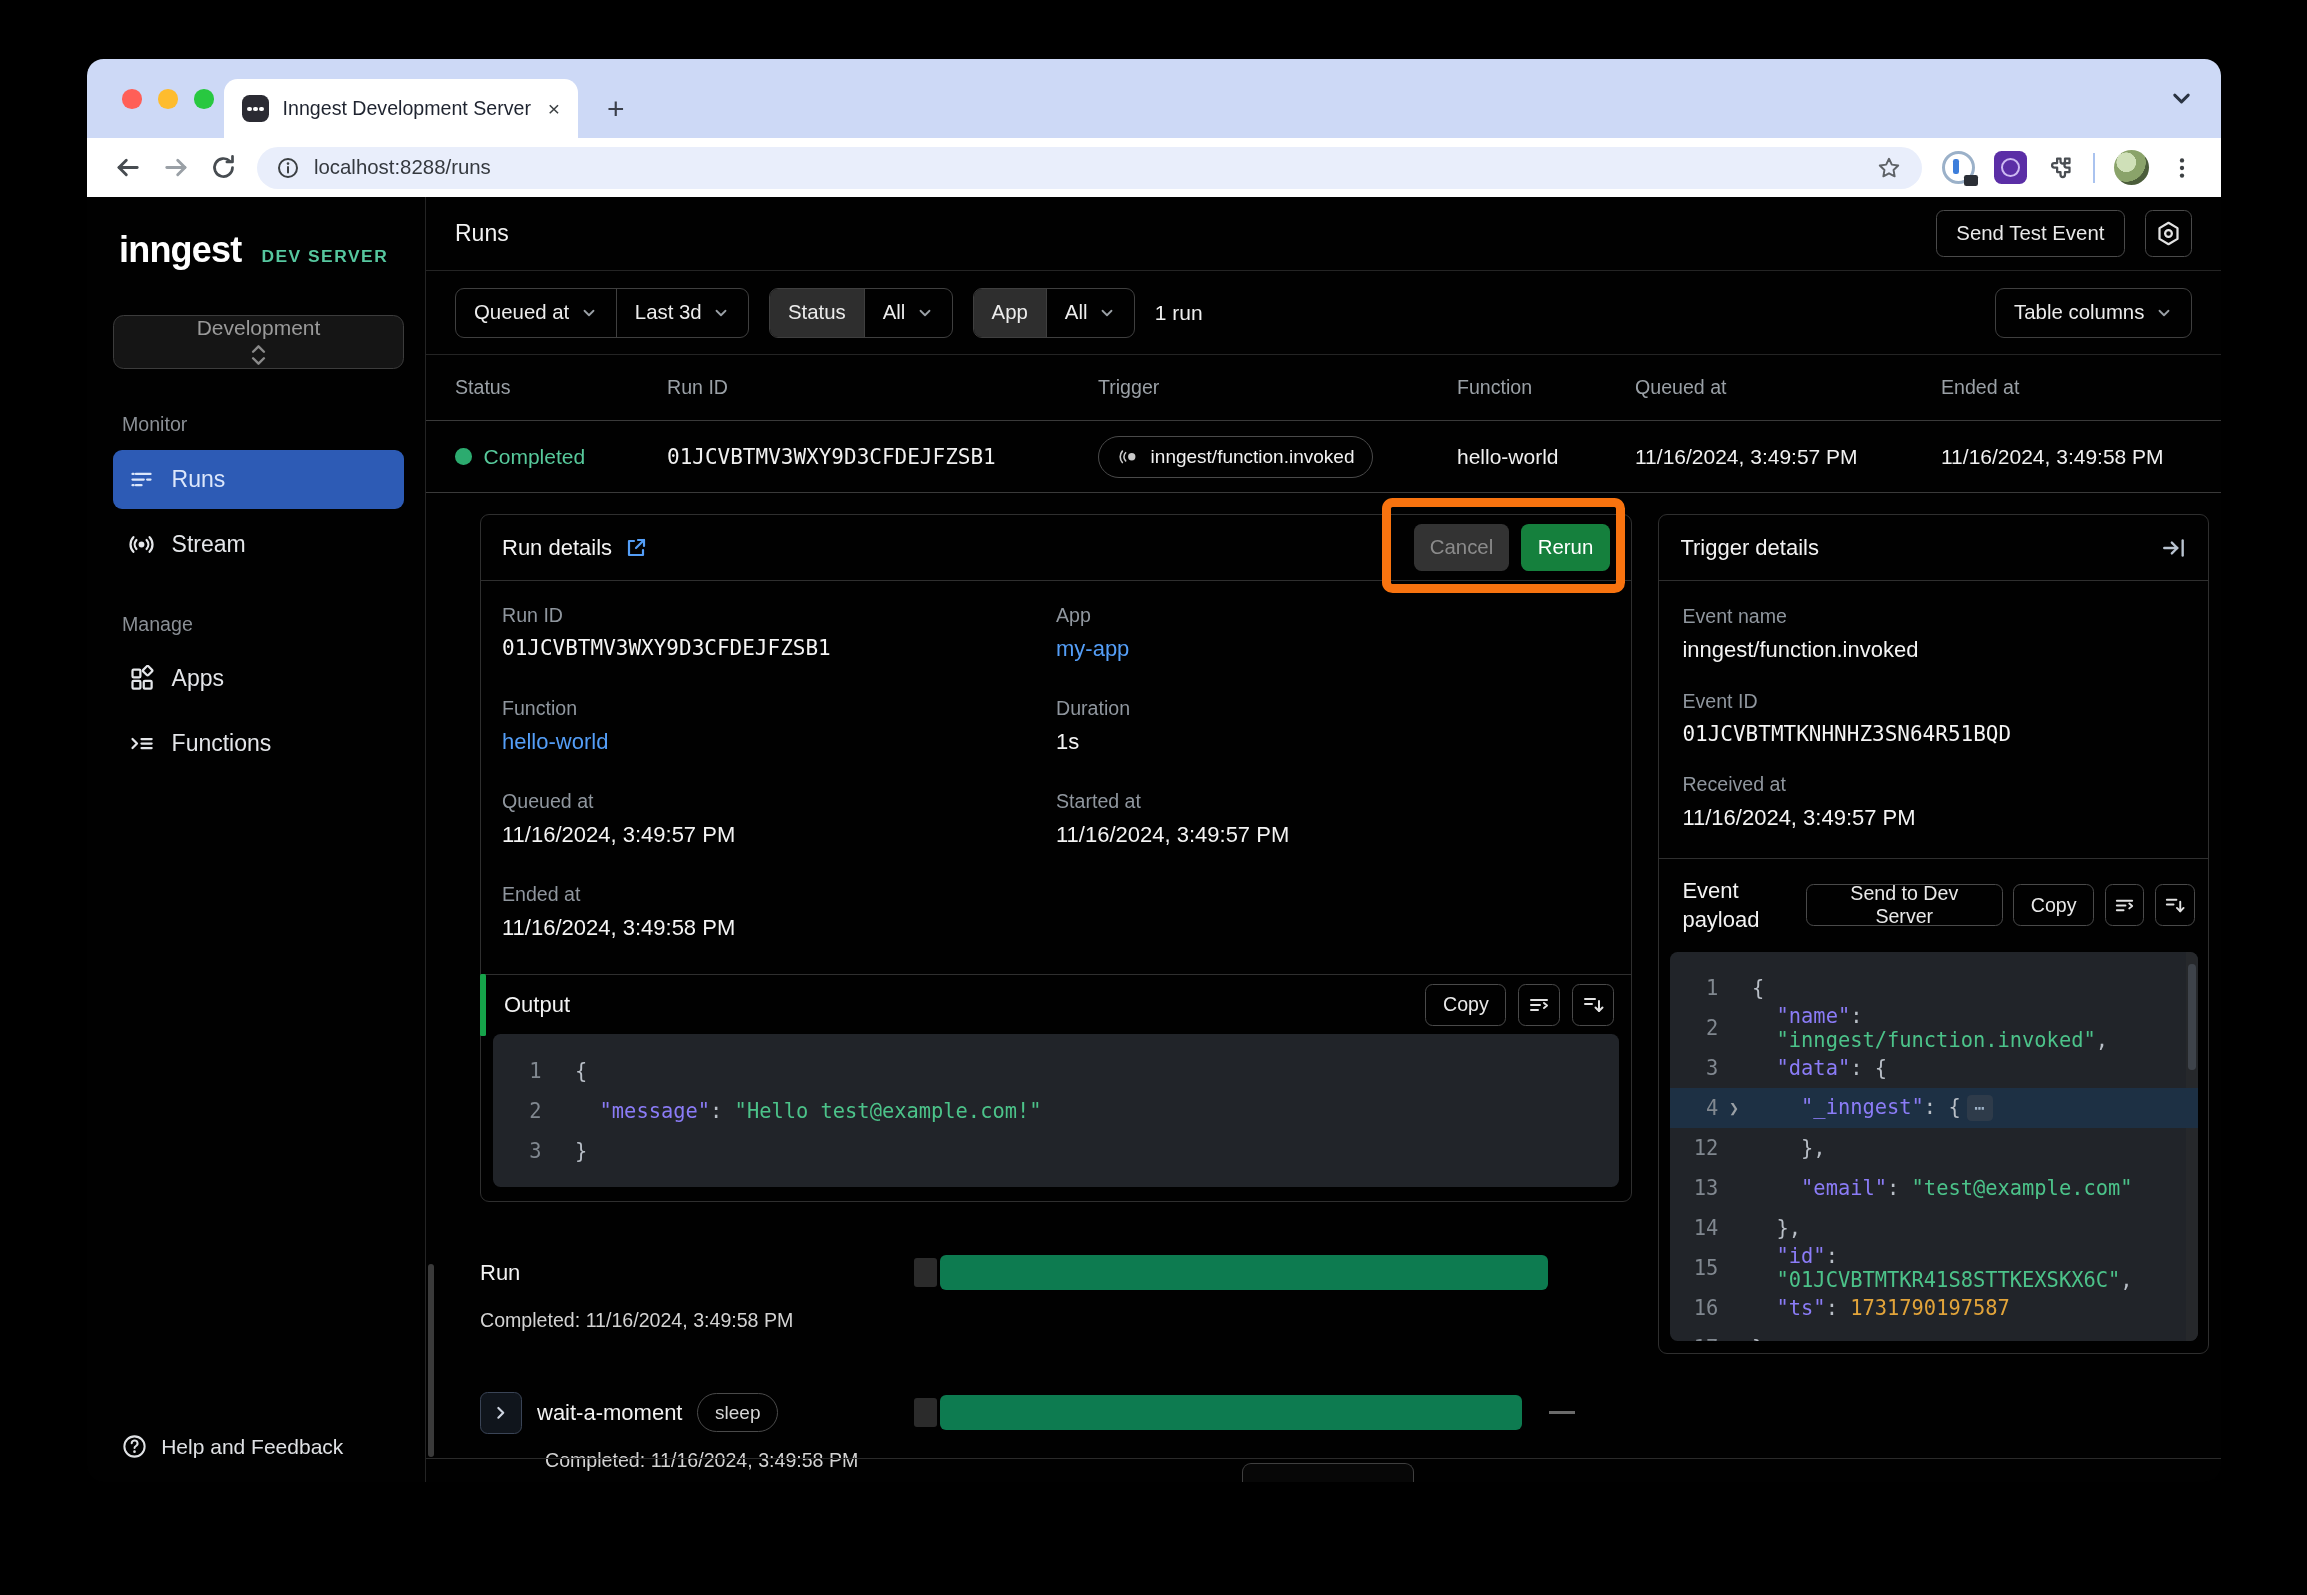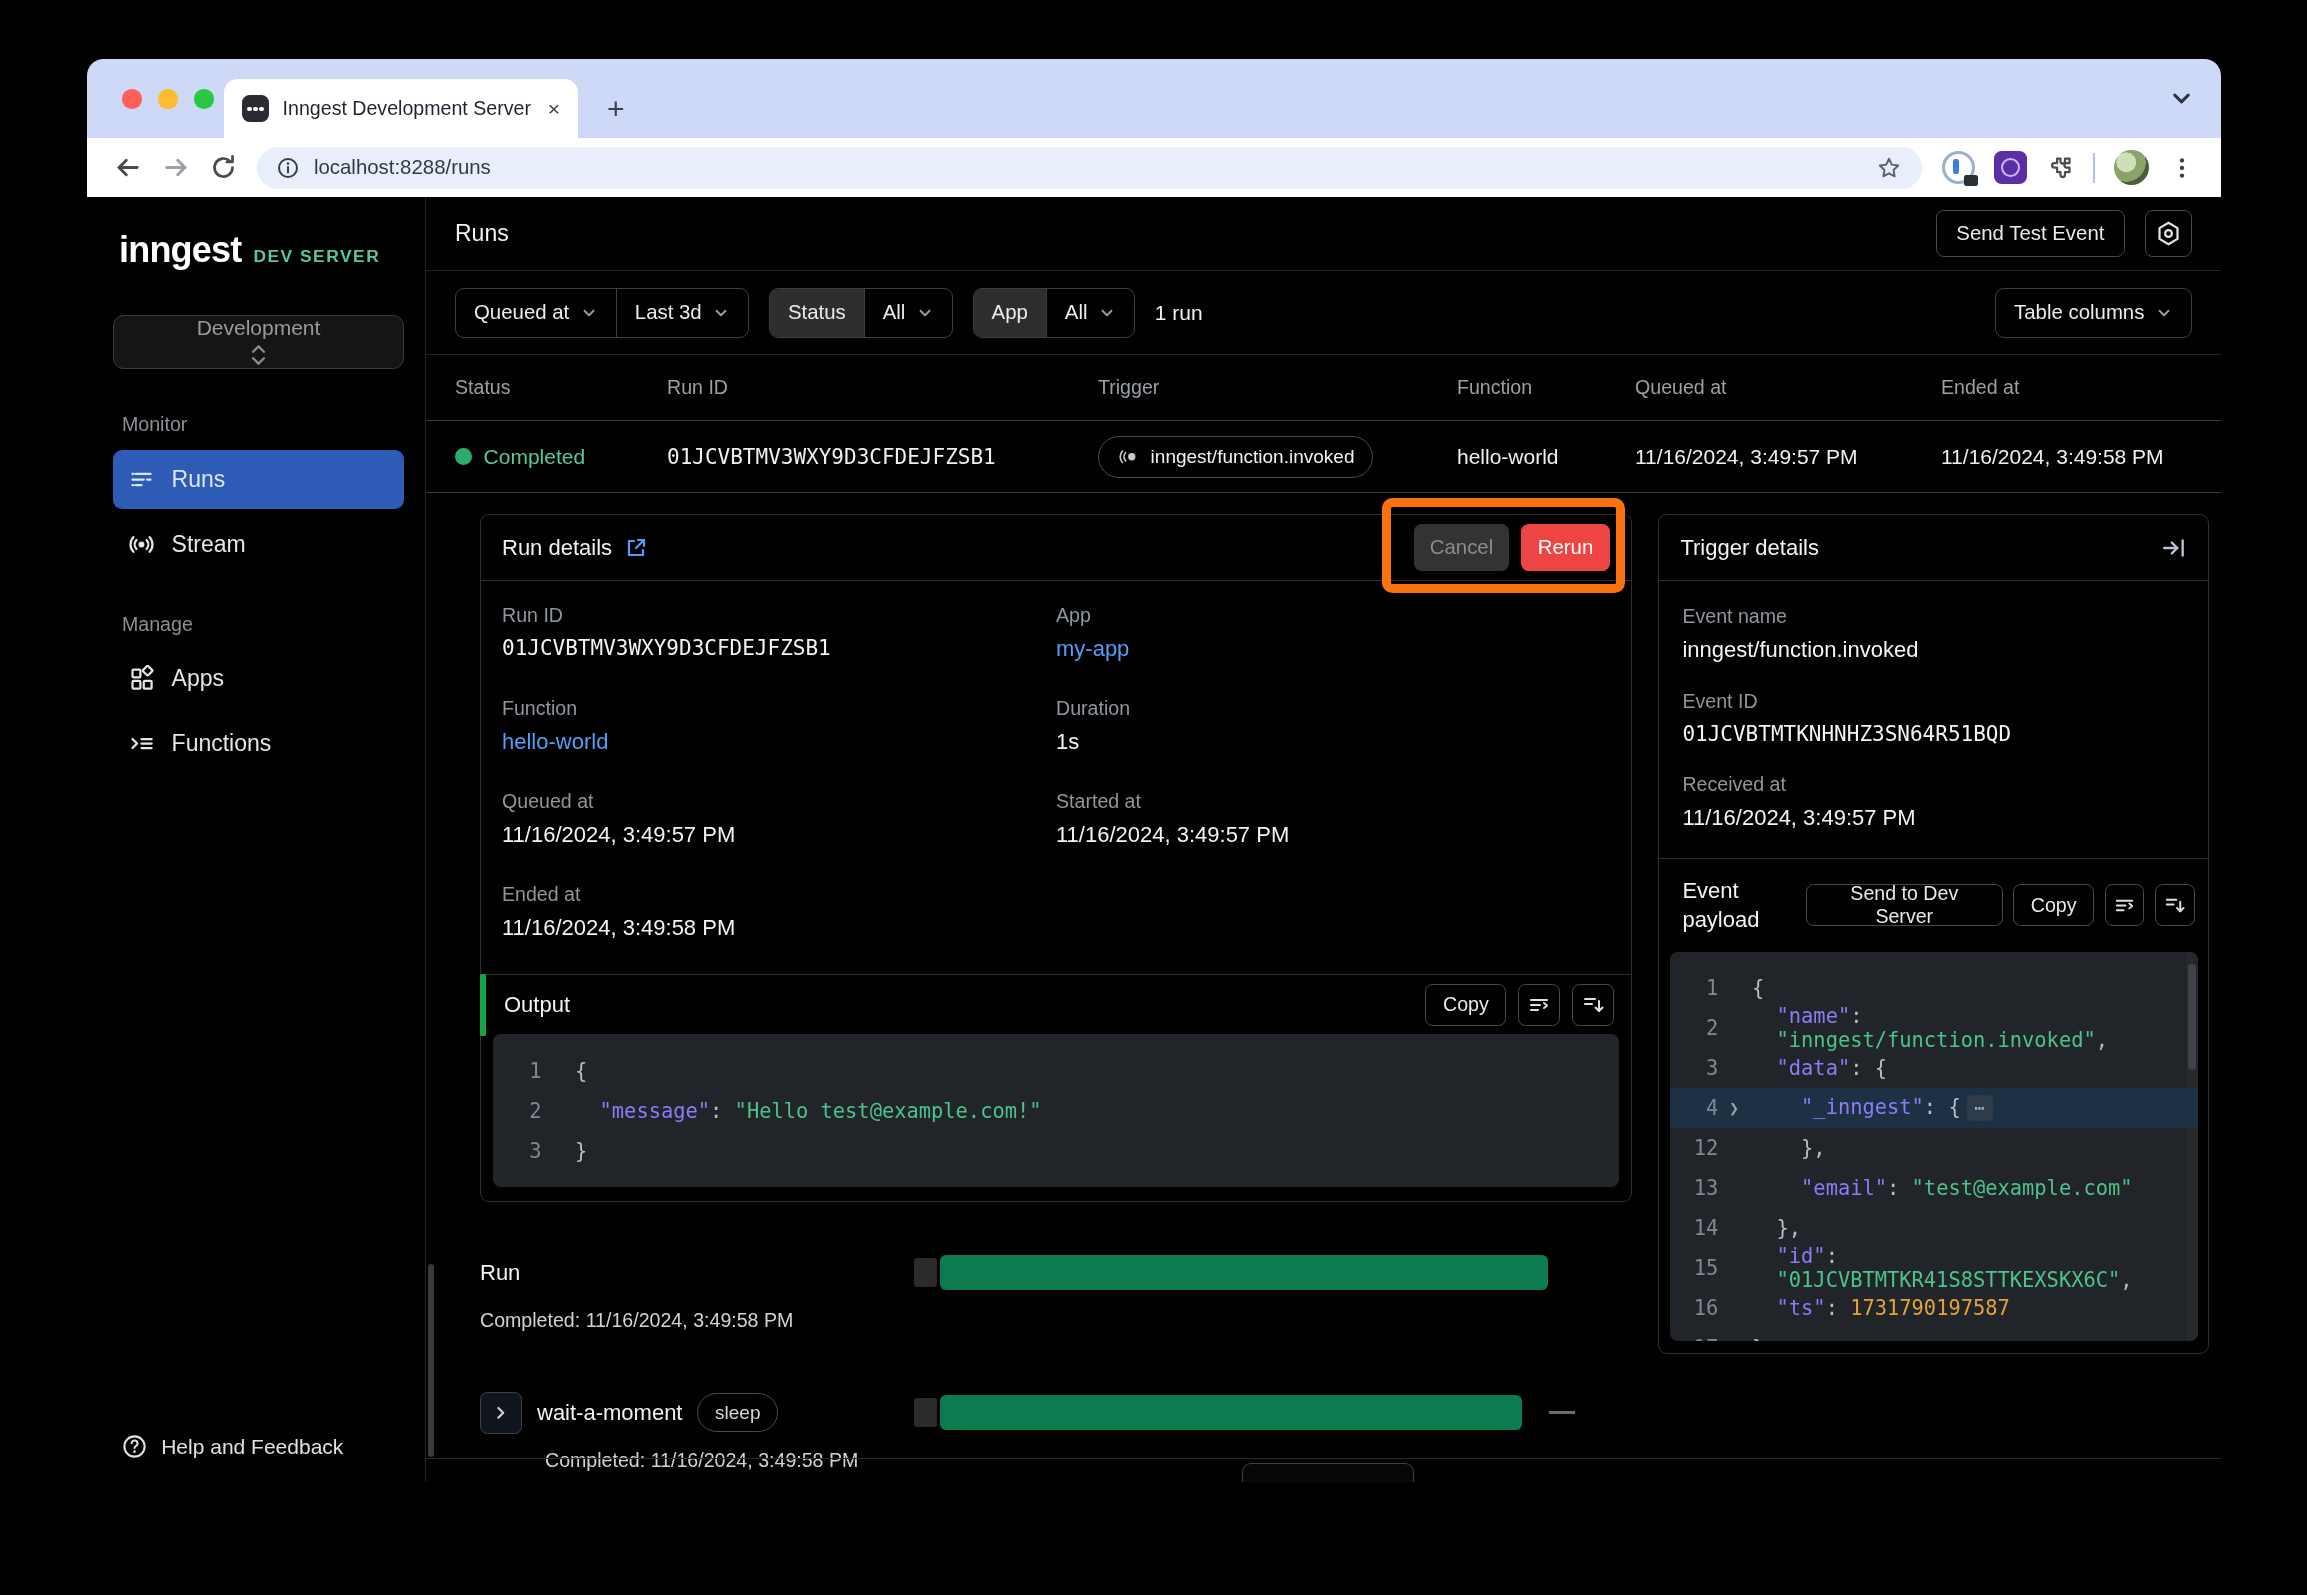--- a/index.html
+++ b/index.html
@@ -36,21 +36,21 @@
   .onepw { width:33px; height:33px; border-radius:50%; border:3.8px solid #9bb1c9; position:relative; flex:none;}
   .onepw b { position:absolute; left:8.3px; top:5.3px; width:6px; height:15px; background:#3d7edb; border-radius:2.3px;}
   .onepw s { position:absolute; right:-6px; bottom:-4.5px; width:13.6px; height:10.6px; background:#2b2f36; border-radius:2.3px;}
   .purple-ext { width:33px; height:33px; border-radius:7.6px; background:#5b2ea6; position:relative; flex:none;}
   .purple-ext i { position:absolute; inset:6.8px; border:2.3px solid #cdb9f2; border-radius:50%;}
 
   
   .app { height:1286px; background:#010101; display:flex; }
 
   .sidebar { width:338px; flex:none; display:flex; flex-direction:column; padding:32px 21px 23px 26px; }
-  .logo-row { display:flex; align-items:baseline; gap:12px; padding-left:6px; }
+  .logo-row { display:flex; align-items:baseline; gap:20px; padding-left:6px; }
   .logo { font-size:36px; font-weight:bold; letter-spacing:-0.8px; color:#fff; }
   .logo-badge { font-size:17.4px; letter-spacing:1.5px; color:#56c79f; font-weight:bold; }
   .env-select { margin-top:44px; height:54px; border:1.5px solid #3c3c3c; background:#151515; border-radius:10.6px;
                 display:flex; align-items:center; justify-content:space-between; padding:0 18px; color:#9a9a9a;
                 font-size:21px;flex-direction:column; }
   .side-label { margin:44px 0 7.6px 9px; font-size:19.6px; color:#8a8f95; }
   .side-label.second { margin-top:39px; }
   .nav-item { height:59px; border-radius:9px; display:flex; align-items:center; gap:16.6px; padding:0 15px;
               font-size:23px; color:#e4e6e9; margin-top:6px; }
   .nav-item.active { background:#2d5bb5; color:#dce7fb; }
@@ -90,21 +90,21 @@
                   border:1.5px solid #4a4a4a; border-radius:755px; font-size:19px; color:#f2f2f2; width:fit-content;}
 
   .details { flex:1; display:flex; gap:26.4px; padding:21px 10.6px 0 54px; position:relative; overflow:hidden; }
   .left-col { width:1152px; flex:none; }
   .panel { border:1.5px solid #2f2f2f; border-radius:9px; }
   .panel-head { height:65px; display:flex; align-items:center; padding:0 21px; position:relative; }
   .panel-title { font-size:22px; color:#f3f3f3; display:flex; align-items:center; gap:12px; }
   .head-actions { margin-left:auto; display:flex; gap:12px; align-items:center; }
   .btn-cancel { height:47px; width:95px; border:none; border-radius:7.6px; background:#333333; color:#8b8b8b;
                 font-size:20.4px; font-family:inherit; }
-  .btn-rerun { height:47px; width:89px; border:none; border-radius:7.6px; background:#ef4444; color:#ffffff;
+  .btn-rerun { height:47px; width:89px; border:none; border-radius:7.6px; background:#15803d; color:#ffffff;
                font-size:20.4px; font-family:inherit; }
   .annotation-box { position:absolute; right:6px; top:-16.6px; width:243px; height:95px;
                     border:9px solid #f8730f; border-radius:10.6px; pointer-events:none; }
 
   .panel-body { border-top:1.5px solid #2f2f2f; padding:23px 21px 33px; display:grid;
                 grid-template-columns:1fr 1fr; row-gap:35px; }
   .field .f-label { font-size:19.6px; color:#8f969e; margin-bottom:9px; }
   .field .f-value { font-size:22px; color:#f4f4f4; }
   .field .f-value.mono { font-size:21px; }
   .field .f-value.link { color:#549ef7; }

